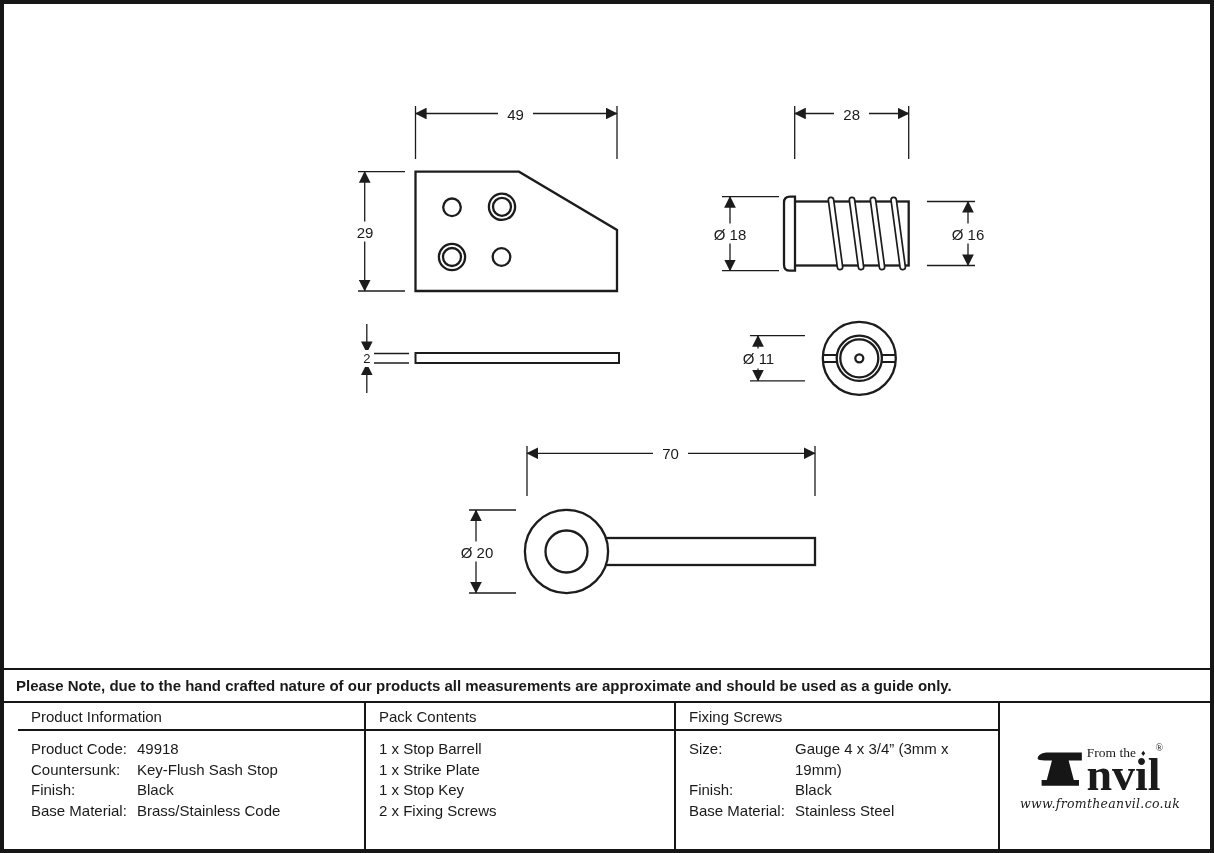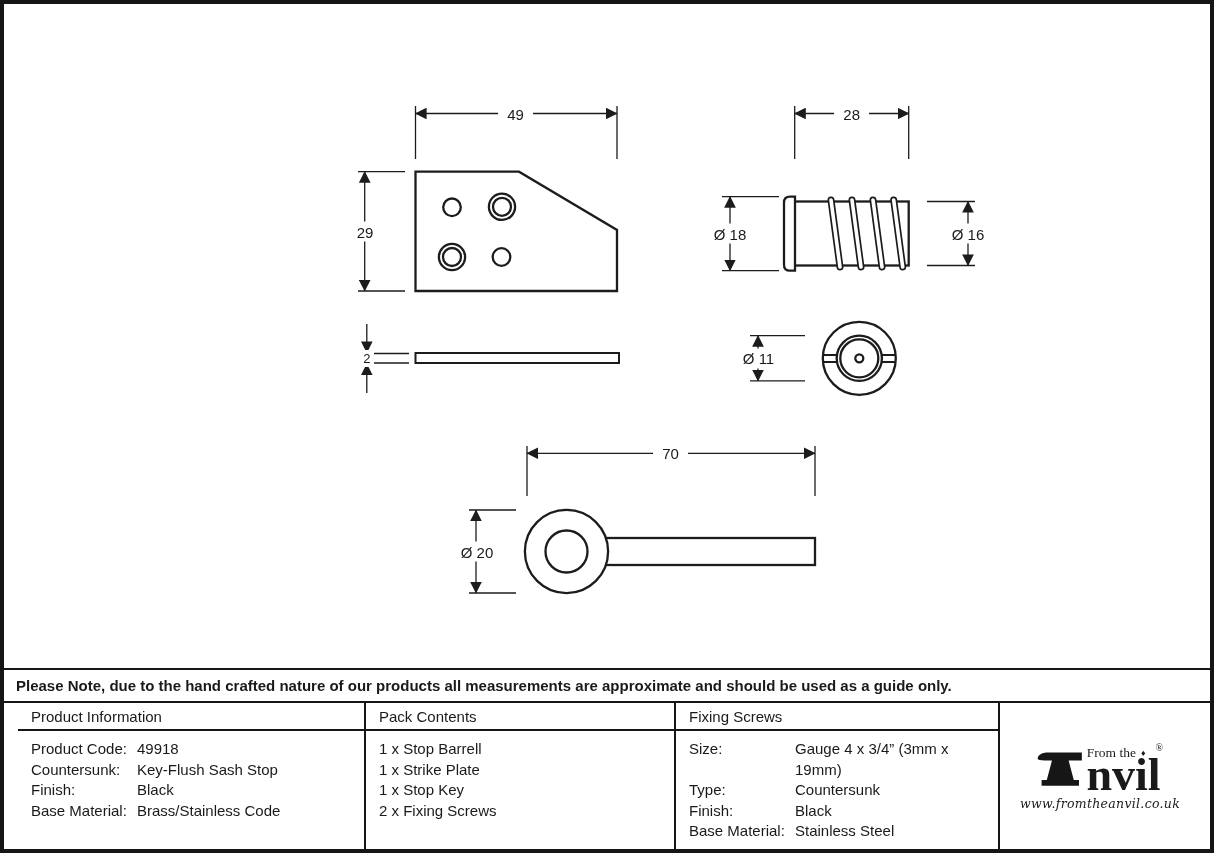--- a/index.html
+++ b/index.html
@@ -219,24 +219,20 @@
       </div>
 
       <div class="col c3">
         <div class="col-header">Fixing Screws</div>
         <div class="col-body">
           <div class="kv">
             <span class="k">Size:</span>
             <span class="v">Gauge 4 x 3/4” (3mm x 19mm)</span>
           </div>
           <div class="kv">
-            <span class="k">Type:</span>
-            <span class="v">Countersunk</span>
-          </div>
-          <div class="kv">
             <span class="k">Finish:</span>
             <span class="v">Black</span>
           </div>
           <div class="kv">
             <span class="k">Base Material:</span>
             <span class="v">Stainless Steel</span>
           </div>
         </div>
       </div>
 

